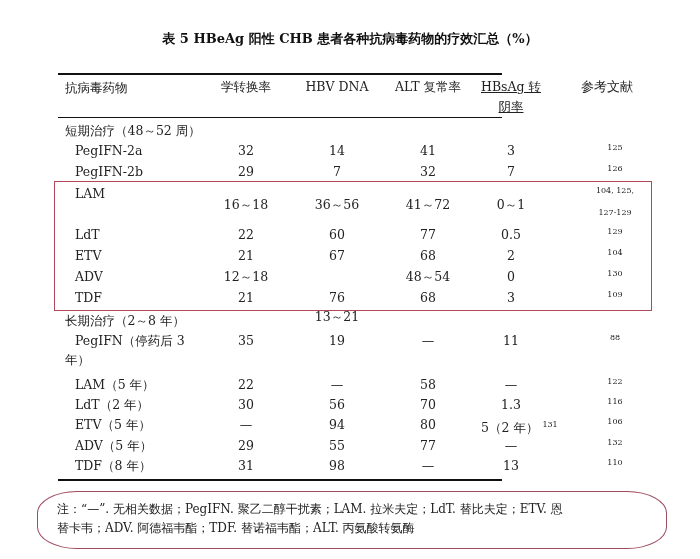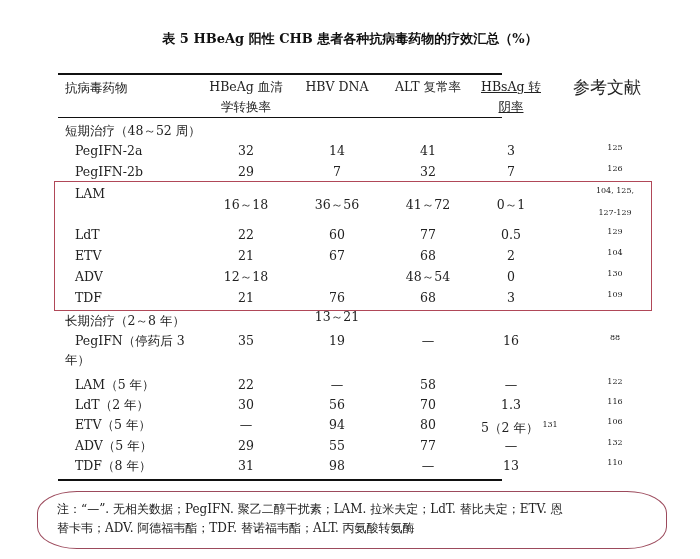--- a/index.html
+++ b/index.html
@@ -45,34 +45,33 @@
 
 <div class="title">表 5 HBeAg 阳性 CHB 患者各种抗病毒药物的疗效汇总（%）</div>
 
 <div class="rule top"></div>
 <div class="rule mid"></div>
 <div class="rule bot"></div>
 
 <div>
   <div class="cell c0" style="top:80px;">抗病毒药物</div>
   <div class="cell num c1 hdr" style="top:77px;">
-    <div>HBeAg 血清</div>
     <div>学转换率</div>
   </div>
   <div class="cell num c2 hdr" style="top:77px;">
     <div>HBV DNA</div>
   </div>
   <div class="cell num c3 hdr" style="top:77px;">
     <div>ALT 复常率</div>
   </div>
   <div class="cell num c4 hdr" style="top:77px;text-decoration:underline;">
     <div>HBsAg 转</div>
     <div>阴率</div>
   </div>
-  <div class="cell hdr" style="left:572px; top:77px; width:70px; font-size:17px;">参考文献</div>
+  <div class="cell hdr" style="left:572px; top:77px; width:70px; font-size:13px;">参考文献</div>
 </div>
 
 <div class="cell c0" style="top:123px;">短期治疗（48～52 周）</div>
 
 <div>
   <div class="cell c0i" style="top:143px;text-align:center;">PegIFN-2a</div>
   <div class="cell num c1" style="top:143px;">32</div>
   <div class="cell num c2" style="top:143px;">14</div>
   <div class="cell num c3" style="top:143px;">41</div>
   <div class="cell num c4" style="top:143px;">3</div>
@@ -137,21 +136,21 @@
 </div>
 
 <div class="cell c0" style="top:313px;">长期治疗（2～8 年）</div>
 
 <div>
   <div class="cell c0i" style="top:333px;">PegIFN（停药后 3</div>
   <div class="cell c0" style="top:352px;">年）</div>
   <div class="cell num c1" style="top:333px;">35</div>
   <div class="cell num c2" style="top:333px;">19</div>
   <div class="cell num c3" style="top:333px;">—</div>
-  <div class="cell num c4" style="top:333px;">16</div>
+  <div class="cell num c4" style="top:333px;">11</div>
   <div class="cell c5" style="top:330px;">88</div>
 </div>
 
 <div>
   <div class="cell c0i" style="top:377px;">LAM（5 年）</div>
   <div class="cell num c1" style="top:377px;">22</div>
   <div class="cell num c2" style="top:377px;">—</div>
   <div class="cell num c3" style="top:377px;">58</div>
   <div class="cell num c4" style="top:377px;">—</div>
   <div class="cell c5" style="top:374px;">122</div>

